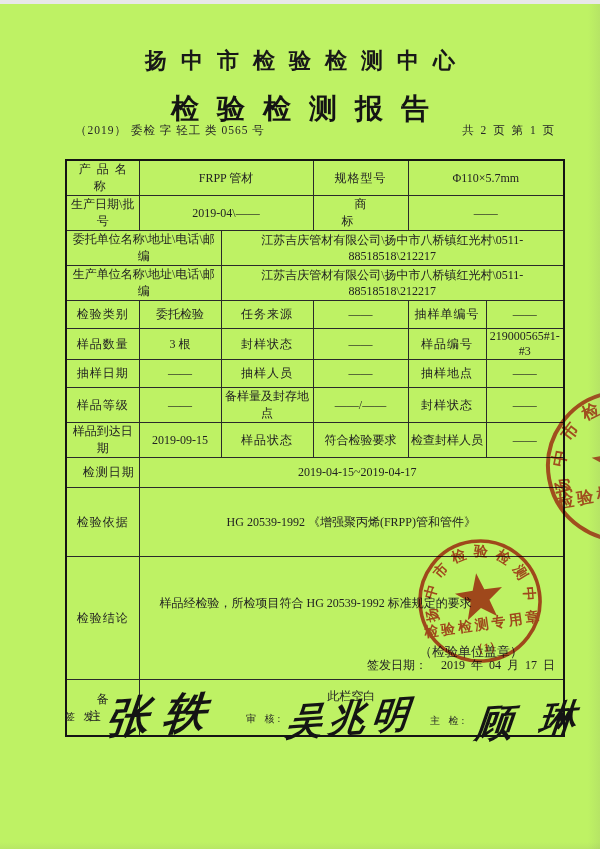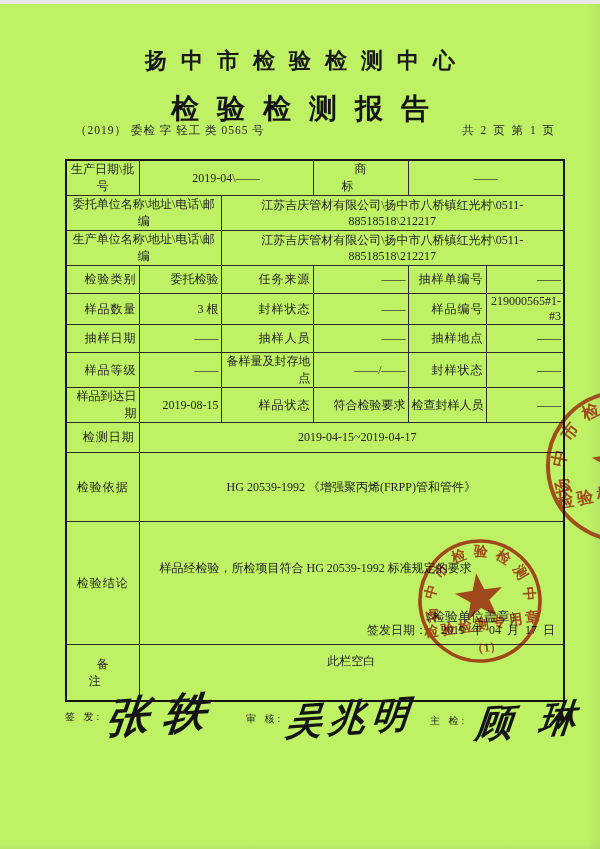--- a/index.html
+++ b/index.html
@@ -24,21 +24,21 @@
     position:absolute;left:65px;top:155px;width:498px;
     border-collapse:collapse;table-layout:fixed;
     border:2.5px solid #141414;
   }
   table.report td{
     border:1px solid #2a2a2a;text-align:center;vertical-align:middle;
     font-size:12px;padding:0 2px;overflow:hidden;color:#222;
   }
   tr.r1 td{height:27px;} tr.r2 td{height:26px;}
   tr.r3 td{height:31px;} tr.r4 td{height:30px;}
-  tr.r5 td,tr.r6 td,tr.r7 td,tr.r8 td,tr.r9 td{height:27px;text-align:right;}
+  tr.r5 td,tr.r6 td,tr.r7 td,tr.r8 td,tr.r9 td{height:27px;}
   tr.r10 td{height:29px;padding-left:14px;} tr.r11 td{height:68px;}
   tr.r12 td{height:122px;} tr.r13 td{height:47px;}
   td.lbl{letter-spacing:1px;}
   td.ls6{letter-spacing:6px;text-indent:6px;}
   td.ls22{letter-spacing:26px;text-indent:26px;}
   td.ls14{letter-spacing:16px;text-indent:16px;}
   td.left{text-align:left;padding-left:9px;}
   td.smallv{font-size:11.5px;letter-spacing:0;font-family:Liberation Serif, serif;}
   td.tiny{font-size:10.5px;}
   td.conclusion-cell{position:relative;}
@@ -79,20 +79,26 @@
   <table class="report">
     <colgroup>
       <col style="width:73px">
         <col style="width:82px">
         <col style="width:92px">
       <col style="width:95px">
         <col style="width:78px">
         <col style="width:78px">
     </colgroup>
     <tbody>
+        <tr class="r1">
+      <td class="lbl ls6">产品名称</td>
+      <td colspan="2">FRPP 管材</td>
+      <td class="lbl">规格型号</td>
+      <td colspan="2">Φ110×5.7mm</td>
+    </tr>
     <tr class="r2">
       <td class="lbl smallv">生产日期\批号</td>
       <td colspan="2">2019-04\——</td>
       <td class="lbl ls22">商标</td>
       <td colspan="2">——</td>
     </tr>
     <tr class="r3">
       <td colspan="2" class="lbl smallv">委托单位名称\地址\电话\邮编</td>
       <td colspan="4" class="left smallv">江苏吉庆管材有限公司\扬中市八桥镇红光村\0511-88518518\212217</td>
     </tr>
@@ -127,21 +133,21 @@
     <tr class="r8">
       <td class="lbl">样品等级</td>
       <td>——</td>
       <td class="lbl smallv">备样量及封存地点</td>
       <td>——/——</td>
       <td class="lbl">封样状态</td>
       <td>——</td>
     </tr>
     <tr class="r9">
       <td class="lbl smallv">样品到达日期</td>
-      <td>2019-08-15</td>
+      <td>2019-09-15</td>
       <td class="lbl">样品状态</td>
       <td>符合检验要求</td>
       <td class="lbl smallv">检查封样人员</td>
       <td>——</td>
     </tr>
     <tr class="r10">
       <td class="lbl">检测日期</td>
       <td colspan="5">2019-04-15~2019-04-17</td>
     </tr>
     <tr class="r11">

